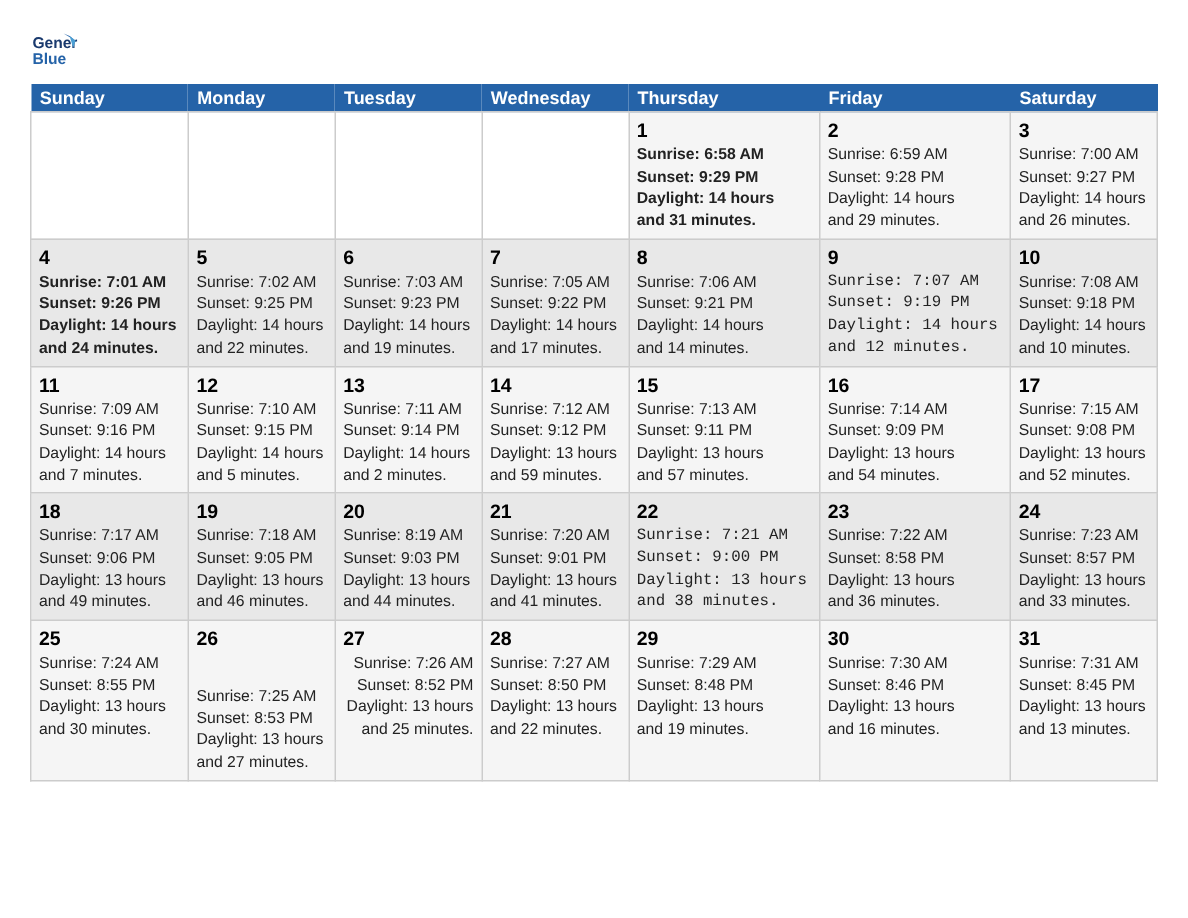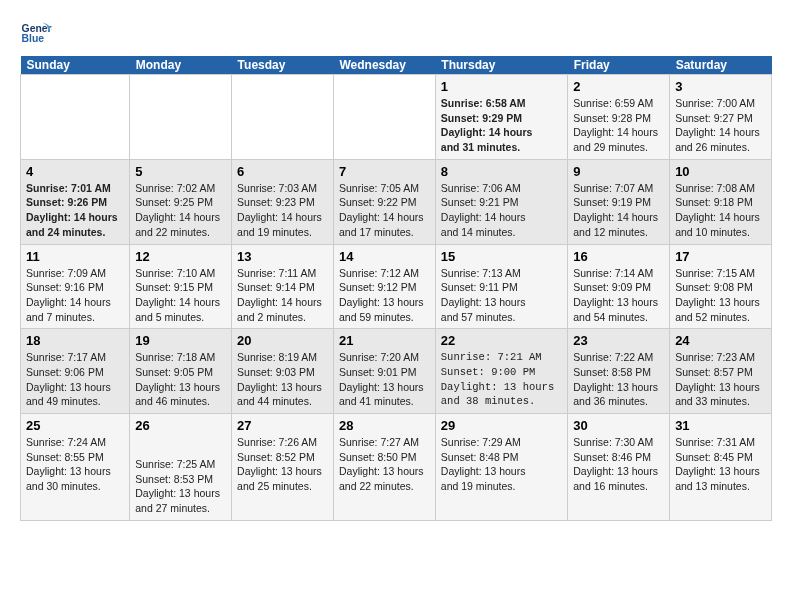--- a/index.html
+++ b/index.html
@@ -168,21 +168,21 @@
         </td>
         <td>
           <span class="day-number">8</span>
           <div class="day-info" style="white-space: pre-line;">Sunrise: 7:06 AM
 Sunset: 9:21 PM
 Daylight: 14 hours
 and 14 minutes.</div>
         </td>
         <td>
           <span class="day-number">9</span>
-          <div class="day-info" style="white-space: pre-line;">Sunrise: 7:07 AM
+          <div class="day-info" style="white-space: pre-line; font-family: Liberation Mono, monospace;">Sunrise: 7:07 AM
 Sunset: 9:19 PM
 Daylight: 14 hours
 and 12 minutes.</div>
         </td>
         <td>
           <span class="day-number">10</span>
           <div class="day-info" style="white-space: pre-line;">Sunrise: 7:08 AM
 Sunset: 9:18 PM
 Daylight: 14 hours
 and 10 minutes.</div>
@@ -300,21 +300,21 @@
         </td>
         <td>
           <span class="day-number">26</span>
           <div class="day-info" style="white-space: pre-line; margin-top: 24px;">Sunrise: 7:25 AM
 Sunset: 8:53 PM
 Daylight: 13 hours
 and 27 minutes.</div>
         </td>
         <td>
           <span class="day-number">27</span>
-          <div class="day-info" style="white-space: pre-line;">Sunrise: 7:26 AM
+          <div class="day-info" style="white-space: pre-line; text-align: right;">Sunrise: 7:26 AM
 Sunset: 8:52 PM
 Daylight: 13 hours
 and 25 minutes.</div>
         </td>
         <td>
           <span class="day-number">28</span>
           <div class="day-info" style="white-space: pre-line;">Sunrise: 7:27 AM
 Sunset: 8:50 PM
 Daylight: 13 hours
 and 22 minutes.</div>

